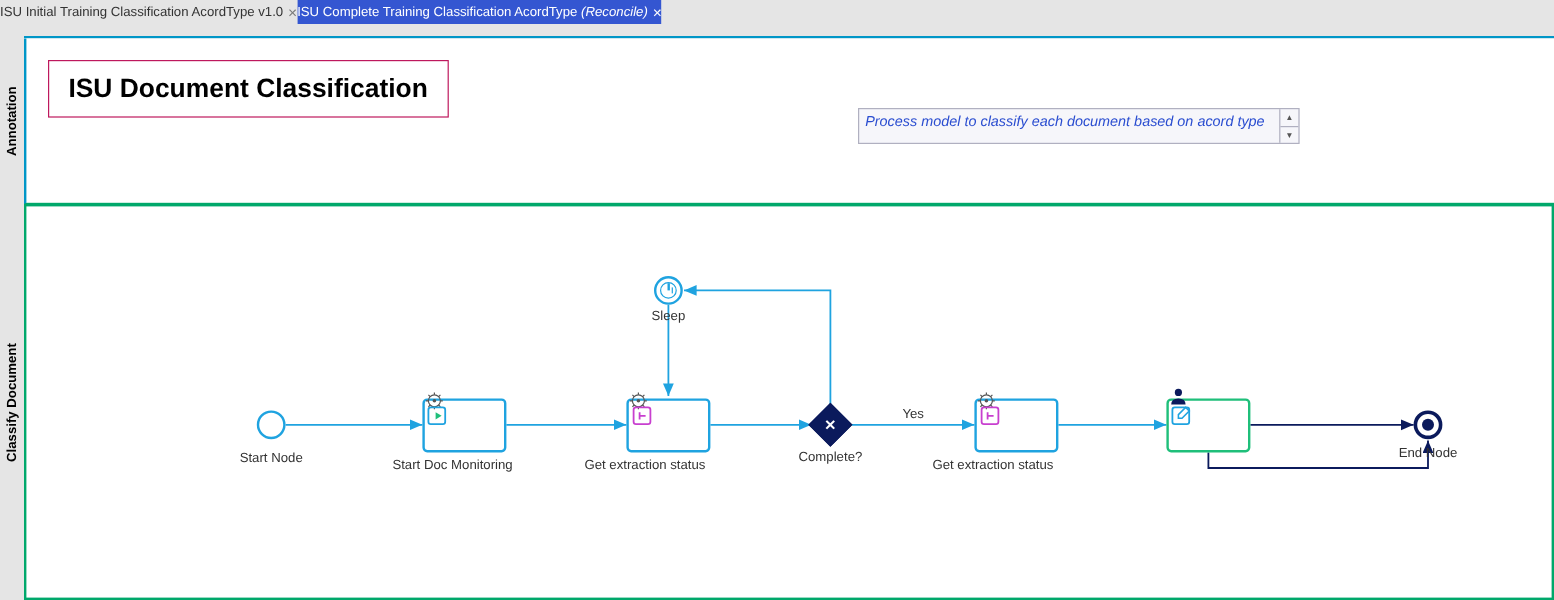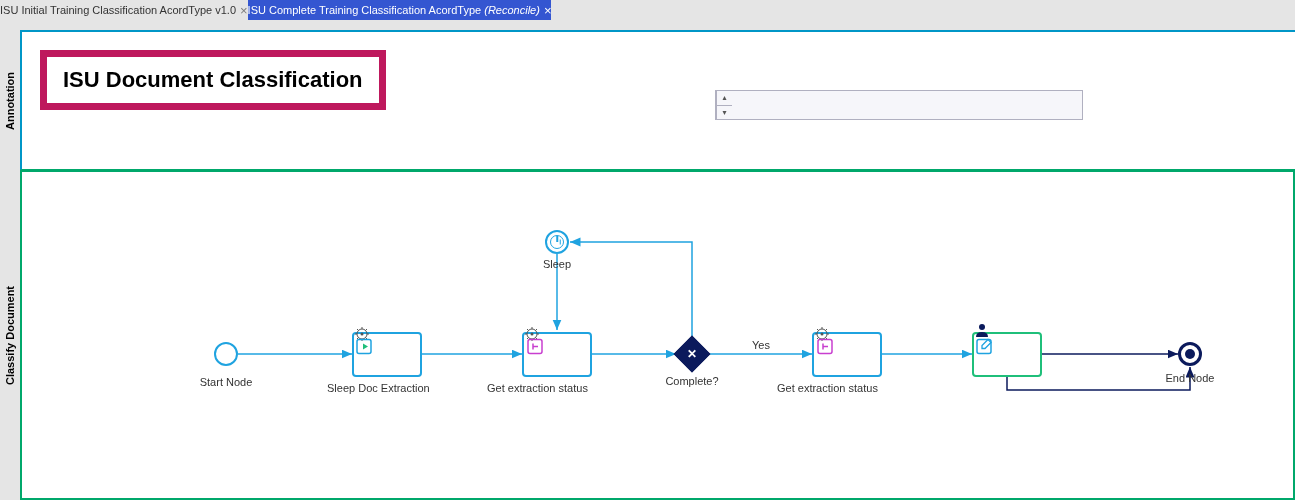--- a/index.html
+++ b/index.html
@@ -11,21 +11,21 @@
 .tab .close{font-size:13px;opacity:.6}
 .tab.active .close{color:#fff;opacity:1}
 .lanes{position:relative;height:480px;background:#e5e5e5}
 .lane{position:absolute;background:#fff}
 .lane-border-top{position:absolute;left:20px;right:0;top:10px;border-top:2px solid #0096c7}
 .lane-annotation{left:20px;right:0;top:12px;height:138px;border-left:2px solid #0096c7;border-bottom:1px solid #00a86b}
 .lane-classify{left:20px;right:0;top:150px;height:330px;border:2px solid #00a86b}
 .lane-label{position:absolute;left:0;width:20px;transform:rotate(180deg);writing-mode:vertical-rl;font-size:11px;font-weight:bold;display:flex;align-items:center;justify-content:center;background:#e5e5e5}
 .lane-label.l1{top:12px;height:138px}
 .lane-label.l2{top:150px;height:330px}
-.title-box{position:absolute;left:40px;top:30px;border:7px solid #be185d;background:#fff;padding:10px 16px;font-size:22px;font-weight:bold;color:#000}
+.title-box{position:absolute;left:40px;top:30px;border:1px solid #be185d;background:#fff;padding:10px 16px;font-size:22px;font-weight:bold;color:#000}
 .desc-box{position:absolute;left:715px;top:70px;width:368px;height:30px;border:1px solid #b0b0c0;background:#f6f6fa;display:flex}
 .desc-text{flex:1;padding:3px 5px;font-size:12px;font-style:italic;color:#2a4dd0;overflow:hidden}
 .spinner{width:16px;border-left:1px solid #b0b0c0;display:flex;flex-direction:column}
 .spinner div{flex:1;display:flex;align-items:center;justify-content:center;font-size:8px;color:#555;cursor:pointer}
 .spinner div:first-child{border-bottom:1px solid #b0b0c0}
 .canvas{position:absolute;left:22px;right:2px;top:152px;bottom:2px}
 .canvas svg{position:absolute;left:0;top:0;width:100%;height:100%}
 .node-label{position:absolute;font-size:11px;color:#333;text-align:left;transform:translateX(-50%)}
 .activity{position:absolute;width:70px;height:45px;border-radius:4px;cursor:pointer}
 .activity.blue{border:2px solid #1fa3e0}
@@ -60,20 +60,21 @@
 <div class="lanes">
   <div class="lane-border-top"></div>
   <div class="lane-label l1">Annotation</div>
   <div class="lane lane-annotation"></div>
   <div class="lane-label l2">Classify Document</div>
   <div class="lane lane-classify"></div>
 
   <div class="title-box">ISU Document Classification</div>
 
   <div class="desc-box">
+    <div class="desc-text">Process model to classify each document based on acord type</div>
     <div class="spinner">
       <div>▴</div>
       <div>▾</div>
     </div>
   </div>
 
   <div class="canvas">
     <svg>
       <defs>
         <marker id="arr-blue" markerWidth="8" markerHeight="8" refX="7" refY="3" orient="auto">
@@ -119,21 +120,21 @@
             <line x1="11.5" y1="11.5" x2="13" y2="13"></line>
             <line x1="3" y1="13" x2="4.5" y2="11.5"></line>
             <line x1="11.5" y1="4.5" x2="13" y2="3"></line>
           </g>
         </svg>
       <svg class="inner-icon" width="24" height="24">
           <rect x="3" y="5" width="14" height="14" rx="2" fill="none" stroke="#1fa3e0" stroke-width="1.5"></rect>
           <path d="M9 9 L14 12 L9 15 Z" fill="#1fbf7a"></path>
         </svg>
     </div>
-    <div class="node-label" style="left:365px;top:210px;width:120px">Sleep Doc Extraction</div>
+    <div class="node-label" style="left:365px;top:210px;width:120px">Start Doc Monitoring</div>
 
     <div class="activity blue" style="left:500px;top:160px">
       <svg class="gear">
           <circle cx="8" cy="8" r="5" fill="none" stroke="#555" stroke-width="1"></circle>
           <circle cx="8" cy="8" r="1.5" fill="#555"></circle>
           <g stroke="#555" stroke-width="1">
             <line x1="8" y1="1" x2="8" y2="3"></line>
             <line x1="8" y1="13" x2="8" y2="15"></line>
             <line x1="1" y1="8" x2="3" y2="8"></line>
             <line x1="13" y1="8" x2="15" y2="8"></line>

